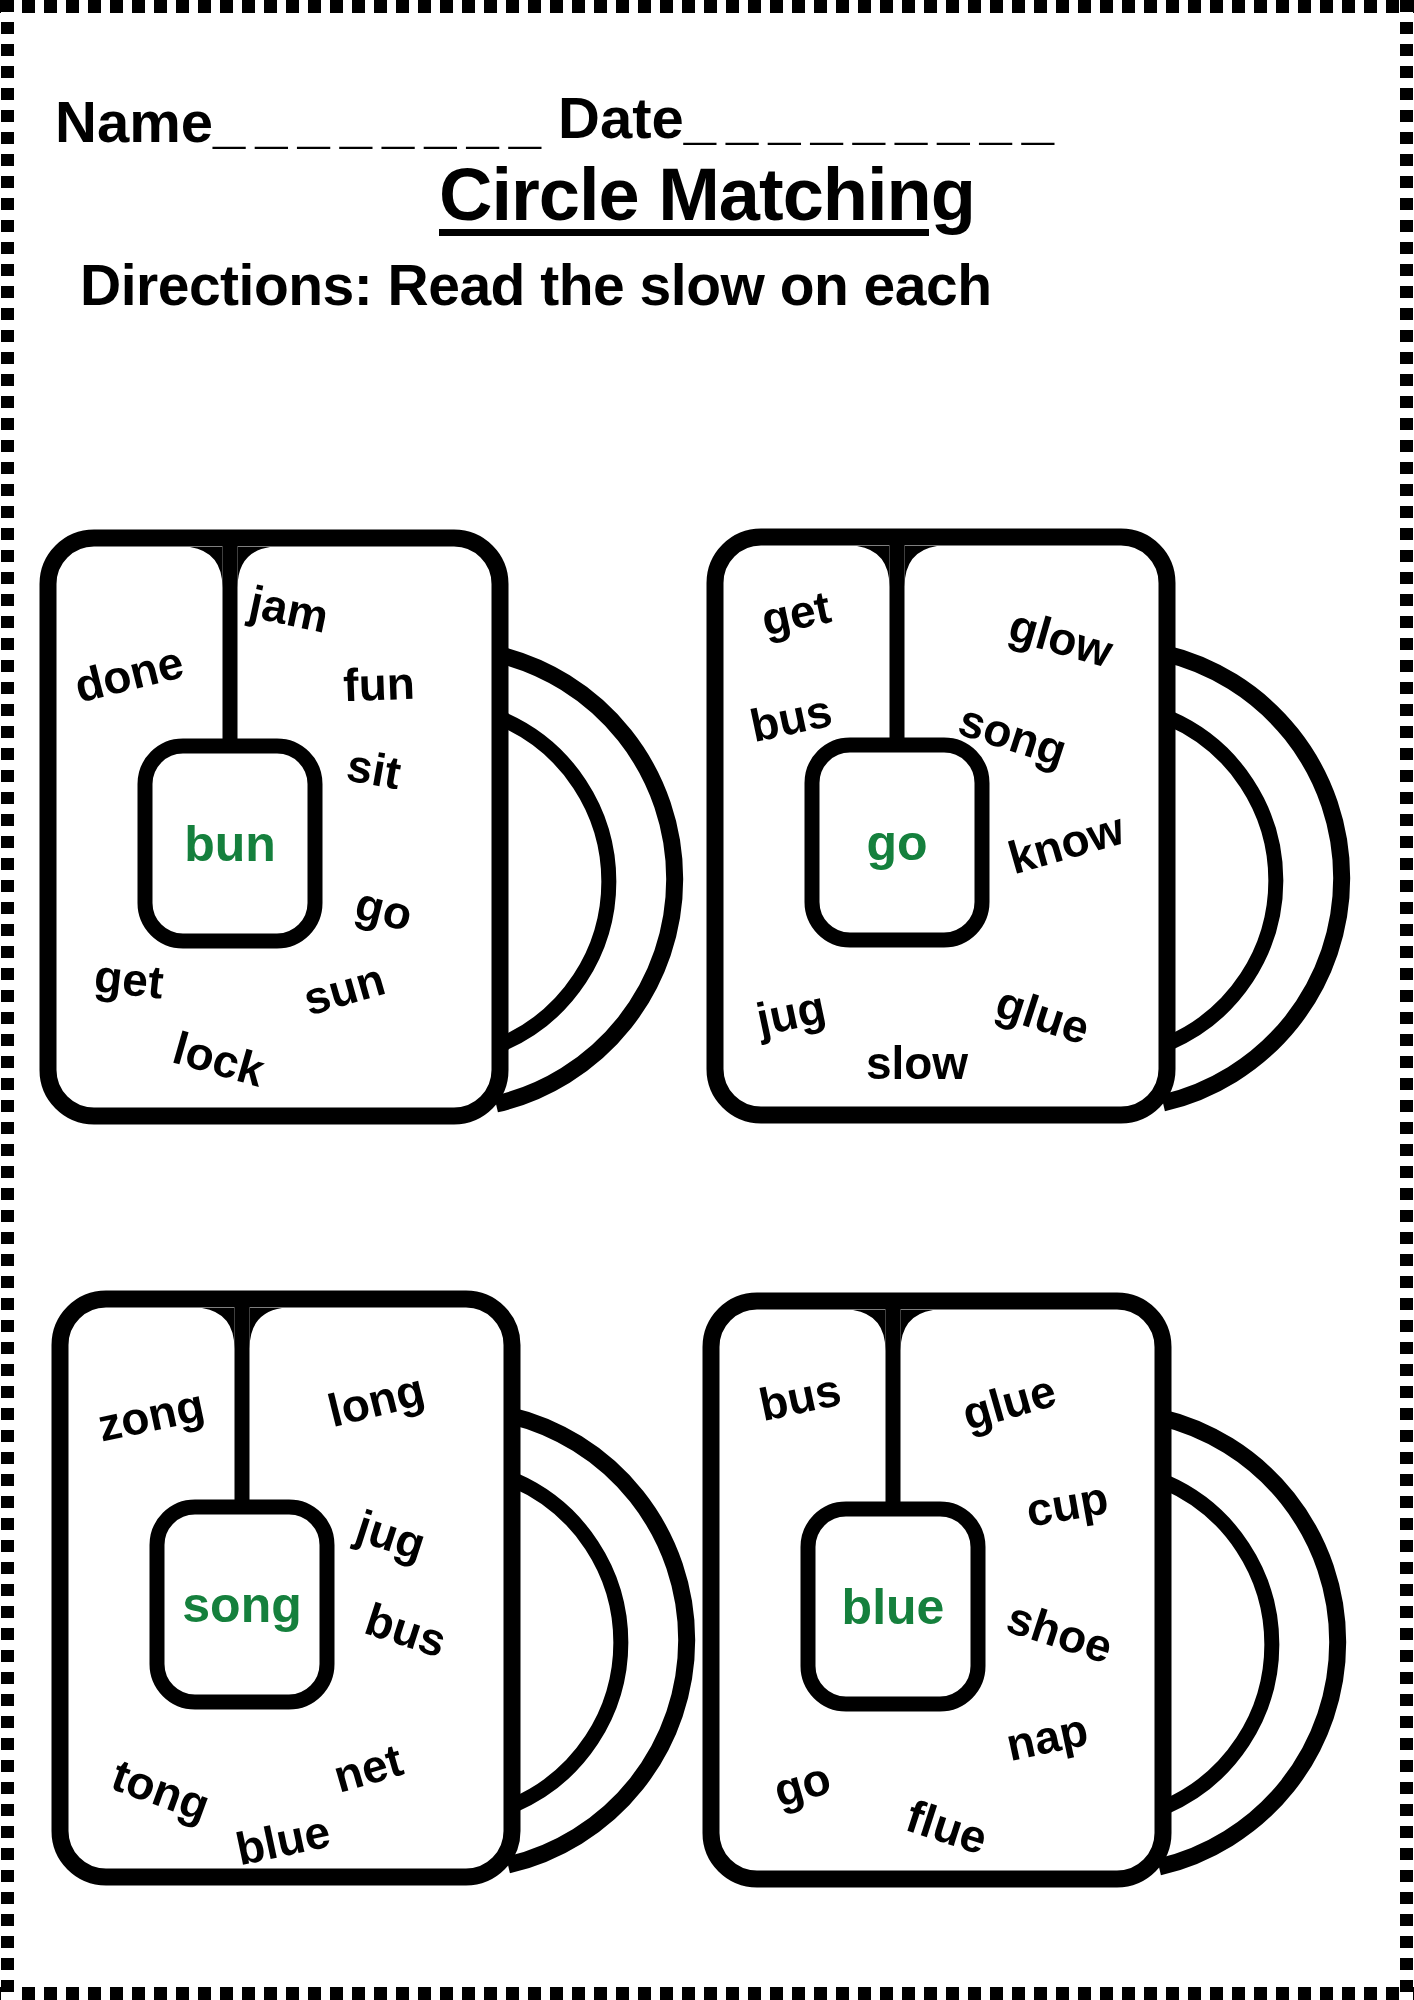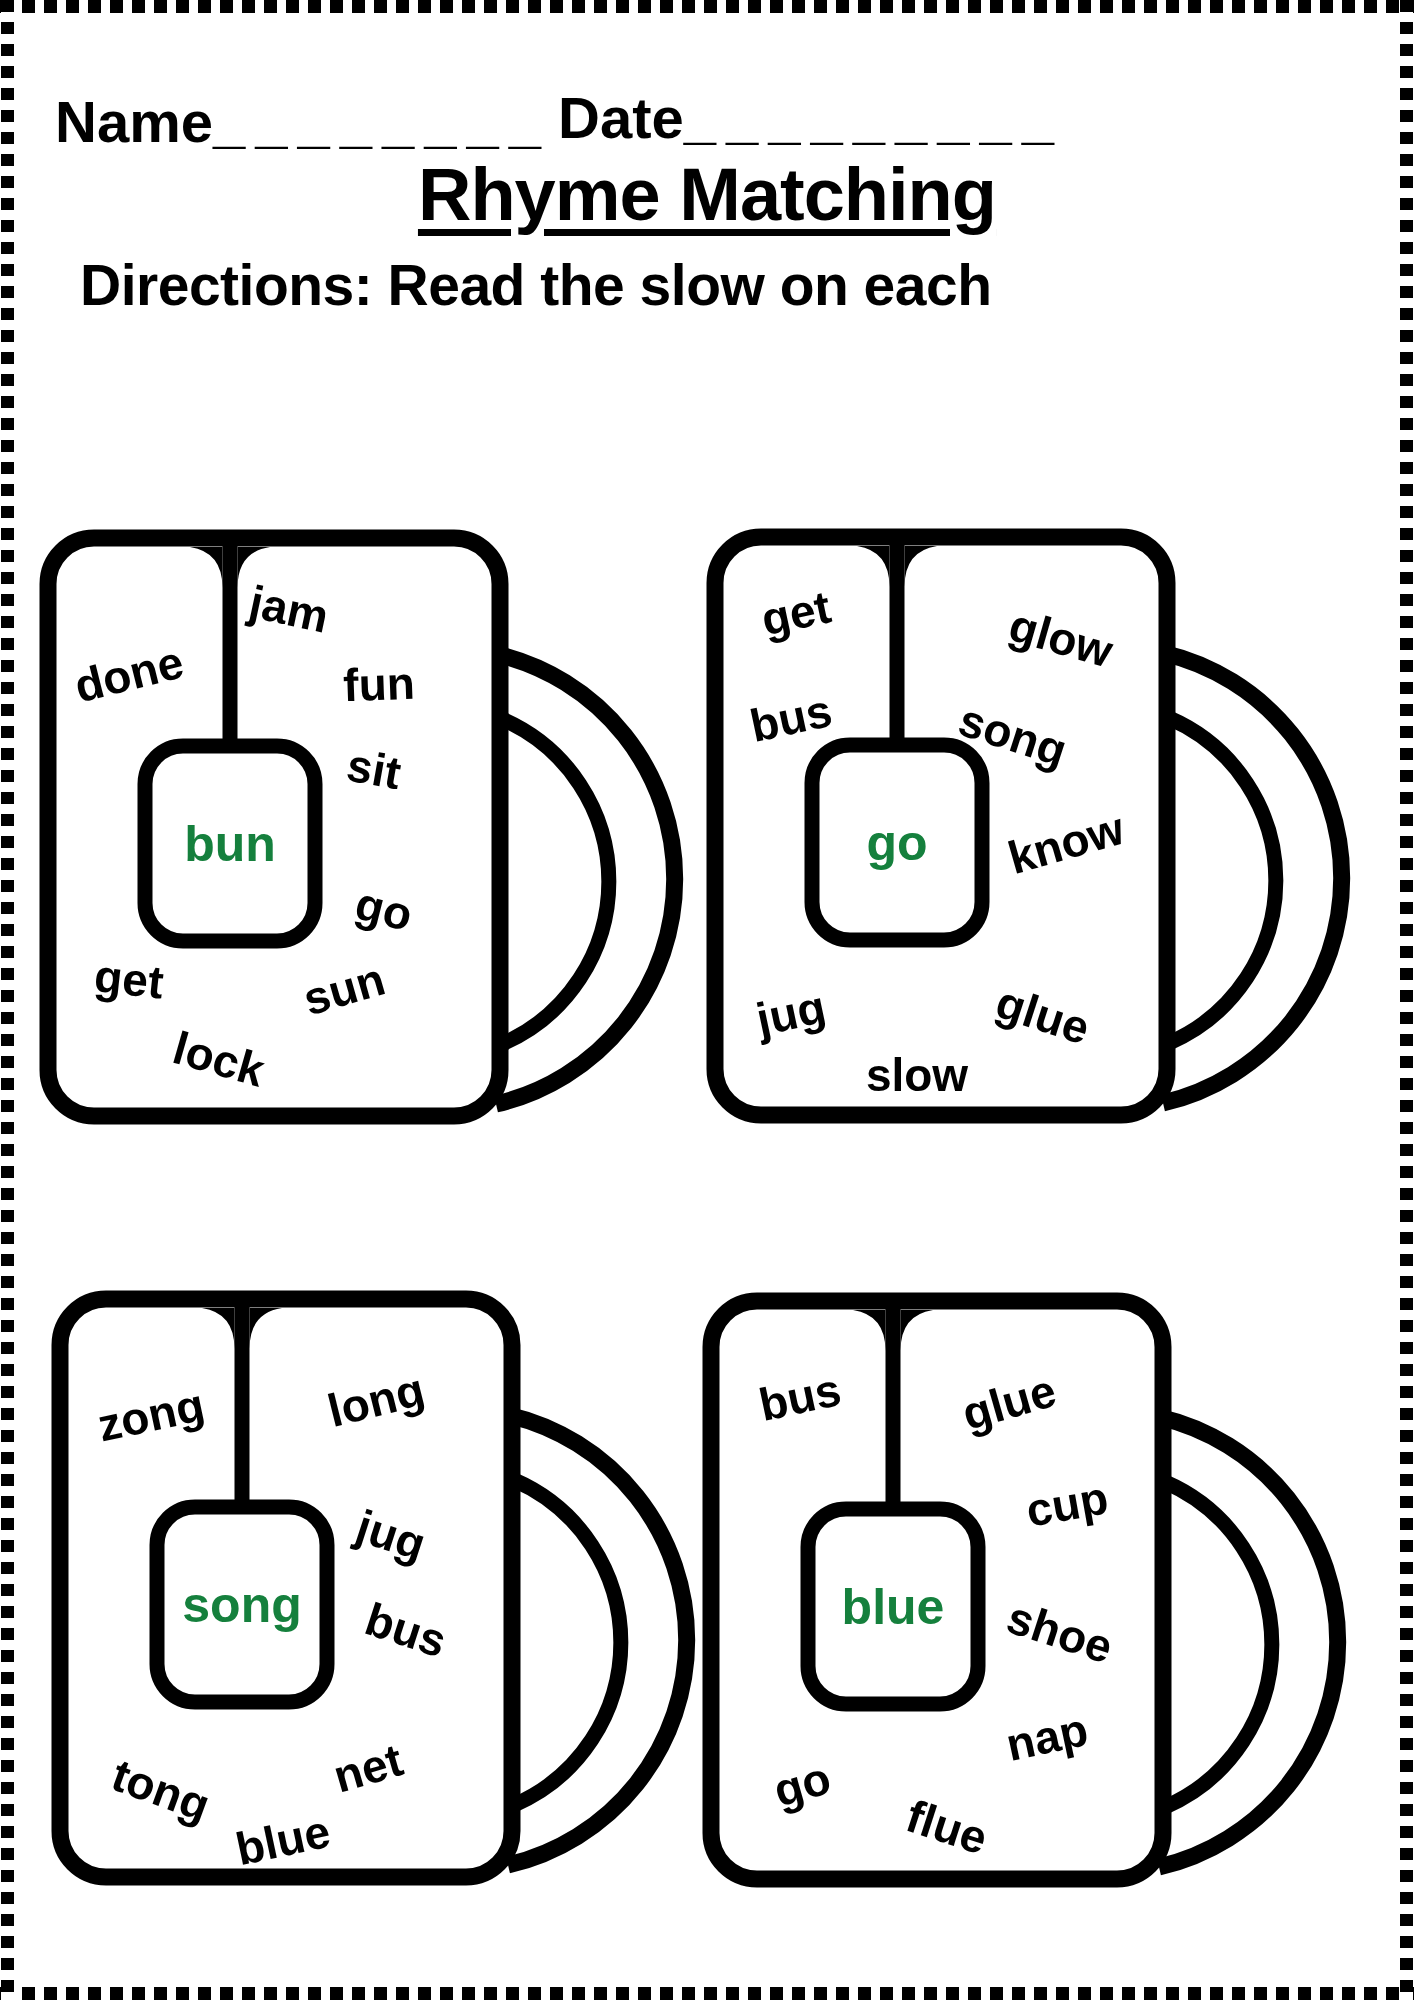--- a/index.html
+++ b/index.html
@@ -66,21 +66,21 @@
   <div class="frame h bottom"></div>
   <div class="frame v left"></div>
   <div class="frame v right"></div>
 
   <div class="name-date-row">
     <div class="name-group"><span>Name</span><span class="blank">________</span></div>
     <div class="date-group"><span>Date</span><span class="blank">_________</span></div>
   </div>
 
   <div class="page-title-wrap">
-    <span class="page-title">Rhyme Matching</span>
+    <span class="page-title">Circle Matching</span>
   </div>
 
   <div class="directions">
     <div>Directions: Read the slow on each</div>
   </div>
 
   <svg width="0" height="0" style="position:absolute" aria-hidden="true">
     <defs>
       <symbol id="mug" viewBox="0 0 660 620">
         <path d="M462 130 A231 231 0 0 1 462 580" fill="none" stroke="#000" stroke-width="17"></path>
@@ -114,21 +114,21 @@
         <use href="#mug"></use>
       </svg>
     <span class="bag-word" style="left:196px;top:320px;transform:translate(-50%,-50%)">go</span>
     <span class="word" style="left:95px;top:90px;transform:translate(-50%,-50%) rotate(-12deg)">get</span>
     <span class="word" style="left:360px;top:115px;transform:translate(-50%,-50%) rotate(16deg)">glow</span>
     <span class="word" style="left:90px;top:195px;transform:translate(-50%,-50%) rotate(-12deg)">bus</span>
     <span class="word" style="left:312px;top:212px;transform:translate(-50%,-50%) rotate(18deg)">song</span>
     <span class="word" style="left:365px;top:320px;transform:translate(-50%,-50%) rotate(-16deg)">know</span>
     <span class="word" style="left:90px;top:490px;transform:translate(-50%,-50%) rotate(-12deg)">jug</span>
     <span class="word" style="left:342px;top:492px;transform:translate(-50%,-50%) rotate(18deg)">glue</span>
-    <span class="word" style="left:216px;top:552px;transform:translate(-50%,-50%)">slow</span>
+    <span class="word" style="left:216px;top:540px;transform:translate(-50%,-50%)">slow</span>
   </div>
 
   <div class="cup cup-3">
     <svg width="660" height="620" viewBox="0 0 660 620">
         <use href="#mug"></use>
       </svg>
     <span class="bag-word" style="left:196px;top:320px;transform:translate(-50%,-50%)">song</span>
     <span class="word" style="left:105px;top:130px;transform:translate(-50%,-50%) rotate(-12deg)">zong</span>
     <span class="word" style="left:330px;top:115px;transform:translate(-50%,-50%) rotate(-14deg)">long</span>
     <span class="word" style="left:345px;top:250px;transform:translate(-50%,-50%) rotate(18deg)">jug</span>

